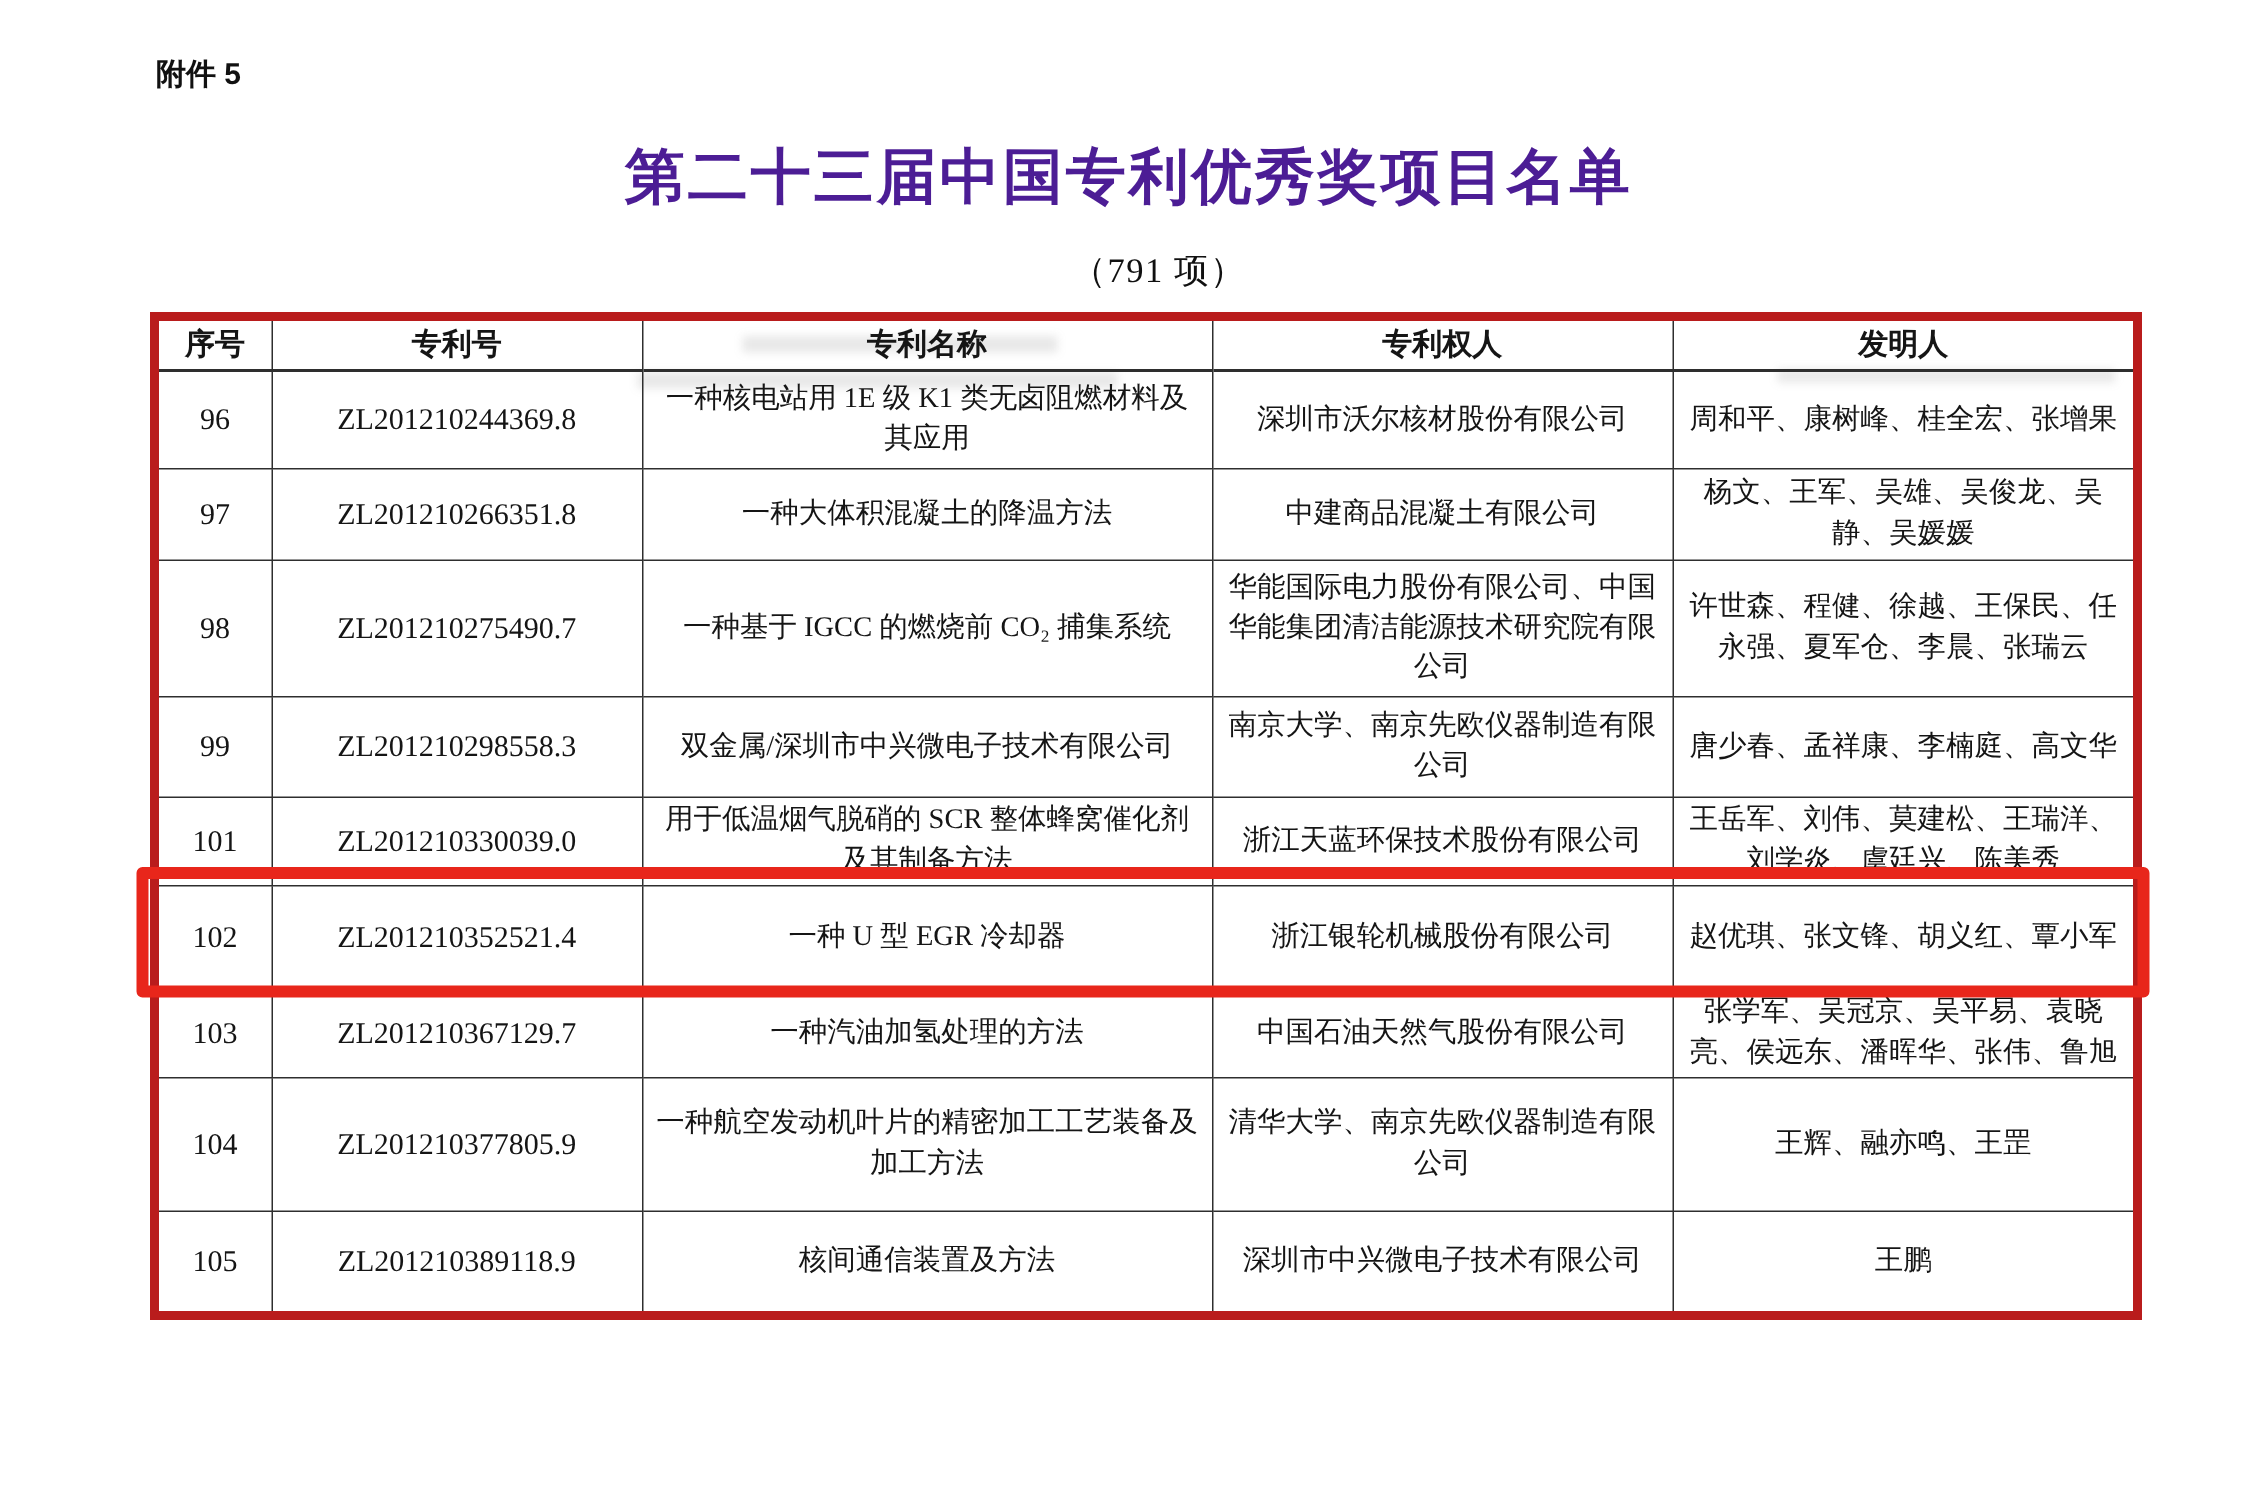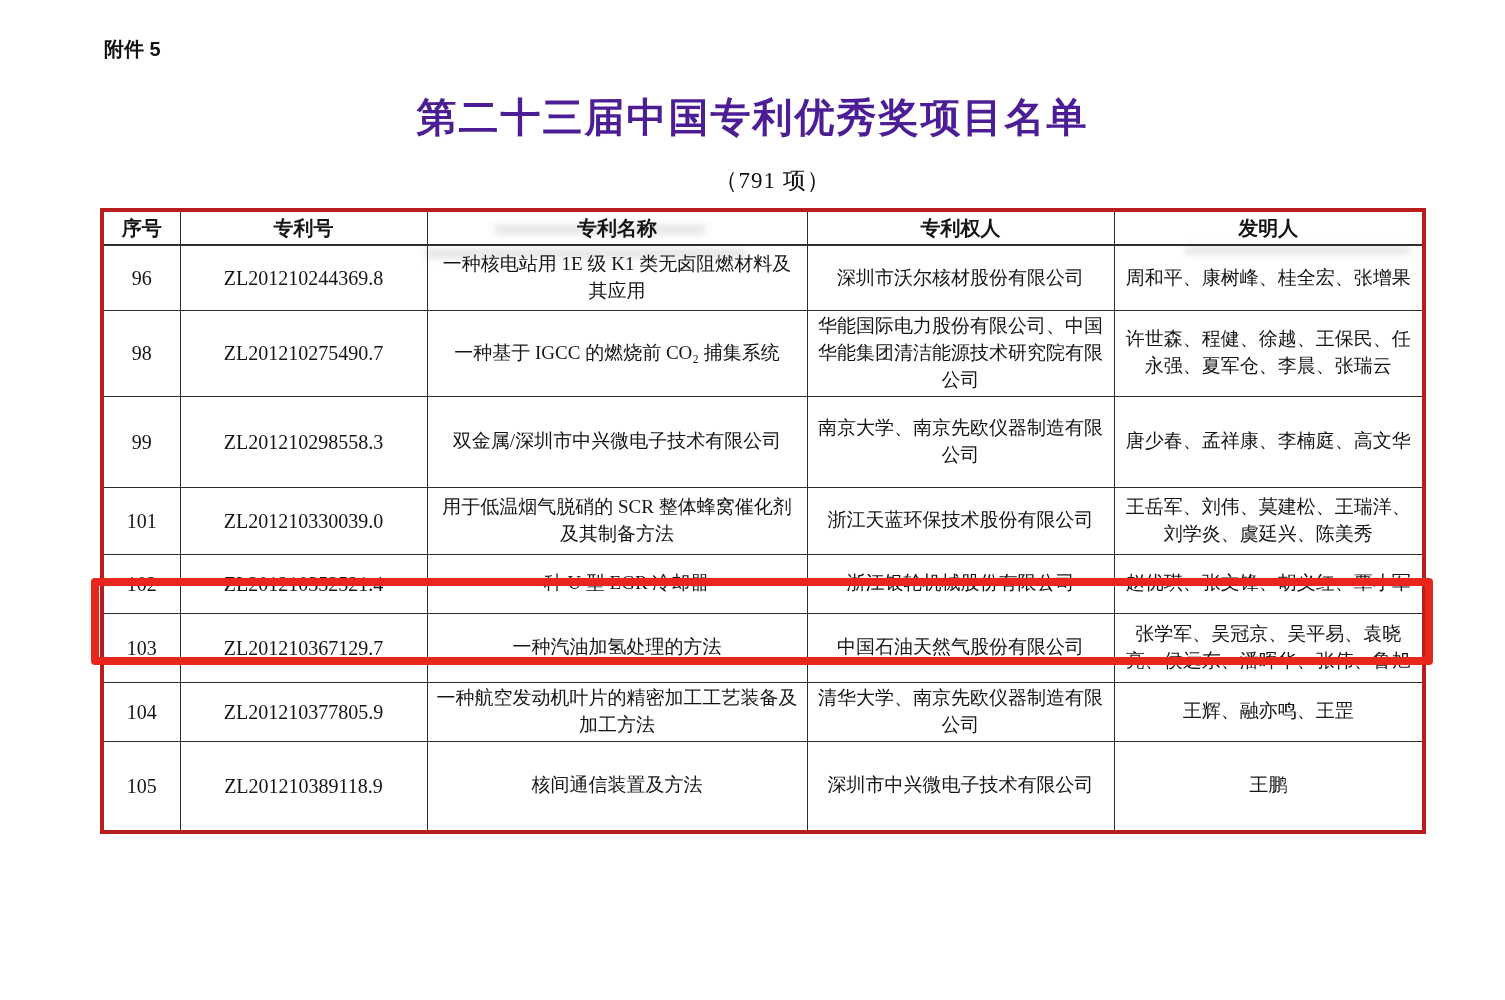--- a/index.html
+++ b/index.html
@@ -23,21 +23,21 @@
     font-weight:bold;font-size:40px;letter-spacing:2px;color:#4c1d95;
   }
   #doc-subtitle{
     position:absolute;left:0;top:165px;width:1505px;
     text-align:center;font-size:23px;letter-spacing:1px;color:#101010;padding-left:20px;
   }
   #table-wrap{position:absolute;left:100px;top:208px;}
   table{
     border-collapse:collapse;table-layout:fixed;
     width:1322px;
-    border:4px solid #b91c1c;
+    border:6px solid #b91c1c;
   }
   th,td{
     border:1px solid #2e2e2e;
     text-align:center;vertical-align:middle;
     padding:2px 8px;
     font-size:19px;line-height:1.42;
     overflow:hidden;
   }
   thead th{
     font-family:"Liberation Sans","DejaVu Sans",sans-serif;
@@ -105,20 +105,27 @@
       </thead>
       <tbody id="table-body">
           <tr>
             <td class="c-no">96</td>
             <td class="c-pat">ZL201210244369.8</td>
             <td class="c-name">一种核电站用 1E 级 K1 类无卤阻燃材料及其应用</td>
             <td class="c-owner">深圳市沃尔核材股份有限公司</td>
             <td class="c-inv">周和平、康树峰、桂全宏、张增果</td>
           </tr>
           <tr>
+            <td class="c-no">97</td>
+            <td class="c-pat">ZL201210266351.8</td>
+            <td class="c-name">一种大体积混凝土的降温方法</td>
+            <td class="c-owner">中建商品混凝土有限公司</td>
+            <td class="c-inv">杨文、王军、吴雄、吴俊龙、吴静、吴媛媛</td>
+          </tr>
+          <tr>
             <td class="c-no">98</td>
             <td class="c-pat">ZL201210275490.7</td>
             <td class="c-name">一种基于 IGCC 的燃烧前 CO₂ 捕集系统</td>
             <td class="c-owner">华能国际电力股份有限公司、中国华能集团清洁能源技术研究院有限公司</td>
             <td class="c-inv">许世森、程健、徐越、王保民、任永强、夏军仓、李晨、张瑞云</td>
           </tr>
           <tr>
             <td class="c-no">99</td>
             <td class="c-pat">ZL201210298558.3</td>
             <td class="c-name">双金属/深圳市中兴微电子技术有限公司</td>

